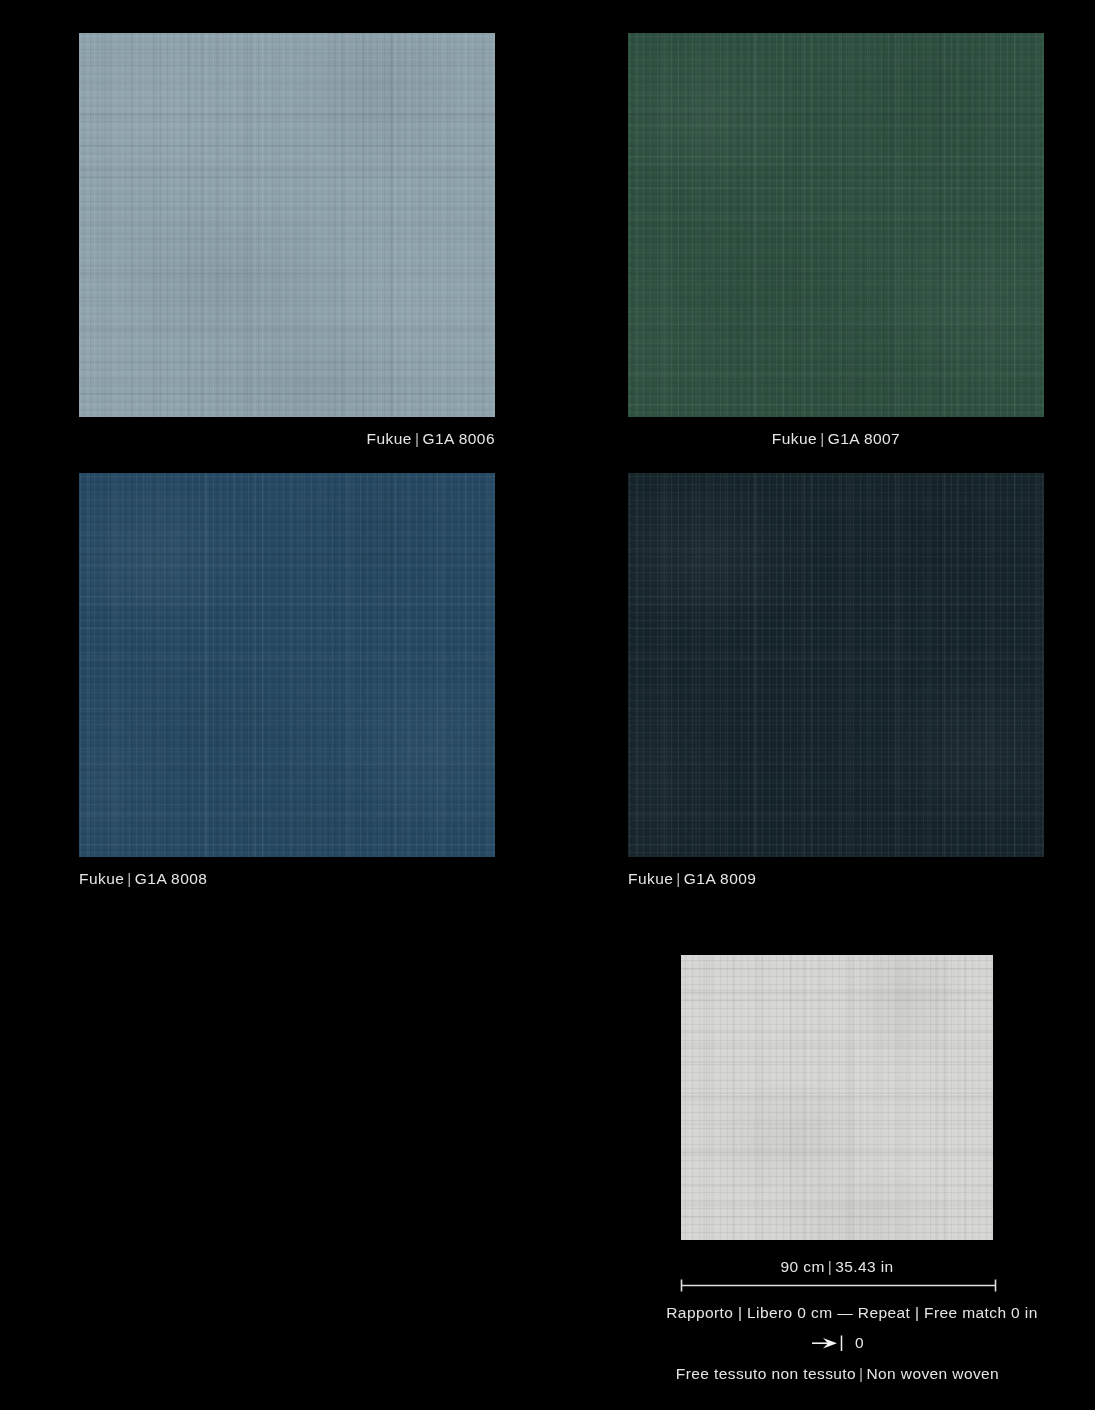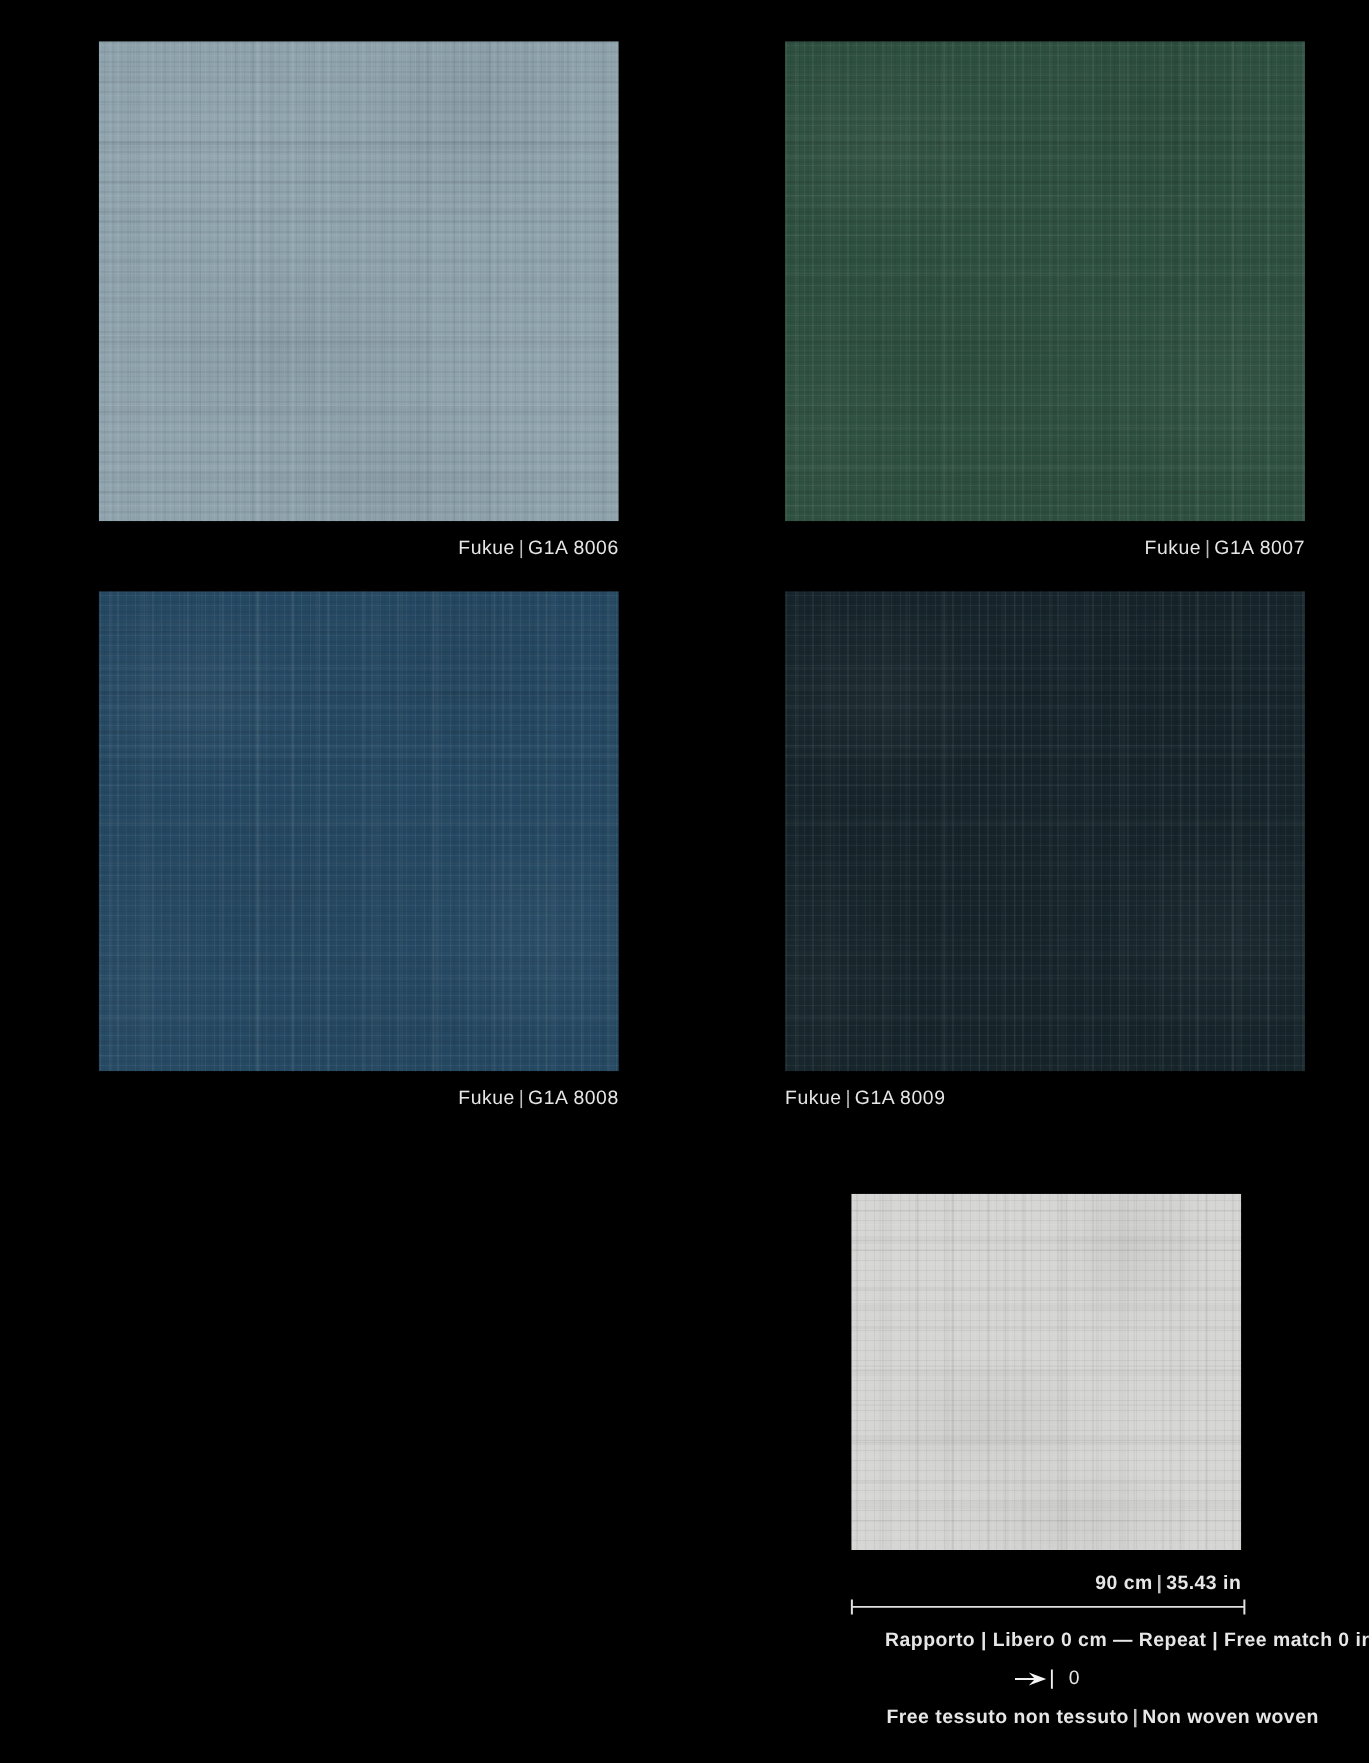--- a/index.html
+++ b/index.html
@@ -121,22 +121,21 @@
     font-weight: 400;
   }
   .swatch-caption .sep {
     color: #bdbdbd;
     padding: 0 3px;
   }
 
   
   .spec-block {
     position: absolute;
-    text-align: right;
-    font-weight: bold;
+    text-align: center;
   }
   .spec-line {
     font-size: 15.5px;
     letter-spacing: 0.4px;
     color: #e6e6e6;
     white-space: nowrap;
   }
   .spec-line .sep {
     color: #bdbdbd;
     padding: 0 3px;
@@ -178,32 +177,32 @@
     <span>Fukue</span><span class="sep">|</span><span>G1A 8006</span>
   </div>
 
   <div class="swatch-card" style="left:628px; top:33px; width:416px; height:384px;">
     <div class="swatch">
       <div class="swatch-fill" style="background:#2e5040;"></div>
       <div class="mottle"></div>
       <div class="tex"></div>
     </div>
   </div>
-  <div class="swatch-caption" style="left:628px; top:430px; width:416px; text-align:right;">
+  <div class="swatch-caption" style="left:628px; top:430px; width:416px; text-align:center;">
     <span>Fukue</span><span class="sep">|</span><span>G1A 8007</span>
   </div>
 
   <div class="swatch-card" style="left:79px; top:473px; width:416px; height:384px;">
     <div class="swatch">
       <div class="swatch-fill" style="background:#264963;"></div>
       <div class="mottle"></div>
       <div class="tex"></div>
     </div>
   </div>
-  <div class="swatch-caption" style="left:79px; top:870px; width:416px; text-align:right;">
+  <div class="swatch-caption" style="left:79px; top:870px; width:416px; ">
     <span>Fukue</span><span class="sep">|</span><span>G1A 8008</span>
   </div>
 
   <div class="swatch-card" style="left:628px; top:473px; width:416px; height:384px;">
     <div class="swatch">
       <div class="swatch-fill" style="background:#16252b;"></div>
       <div class="mottle"></div>
       <div class="tex"></div>
     </div>
   </div>

